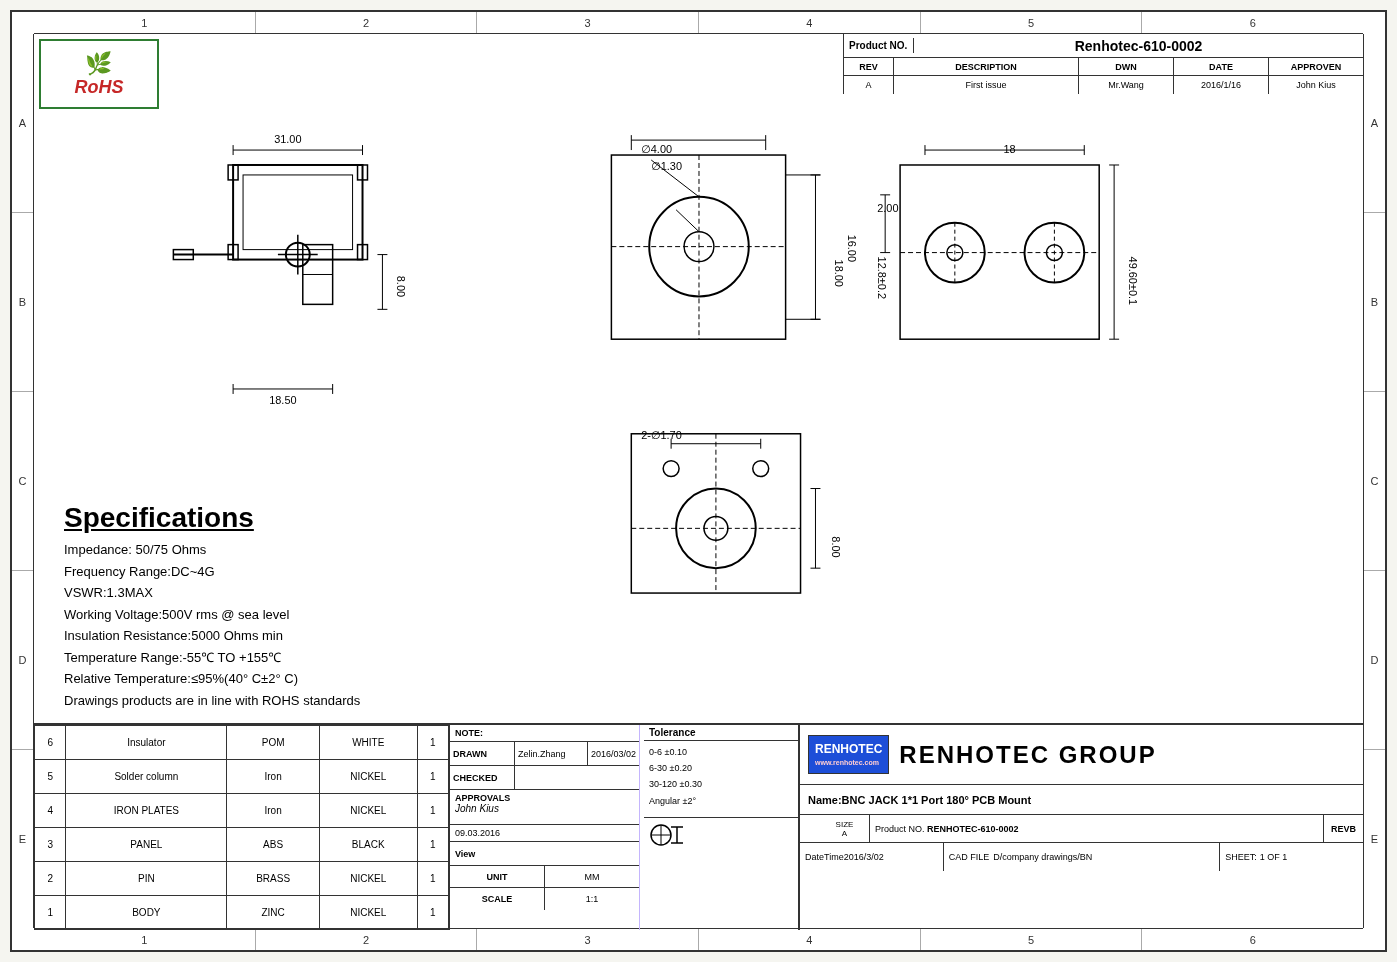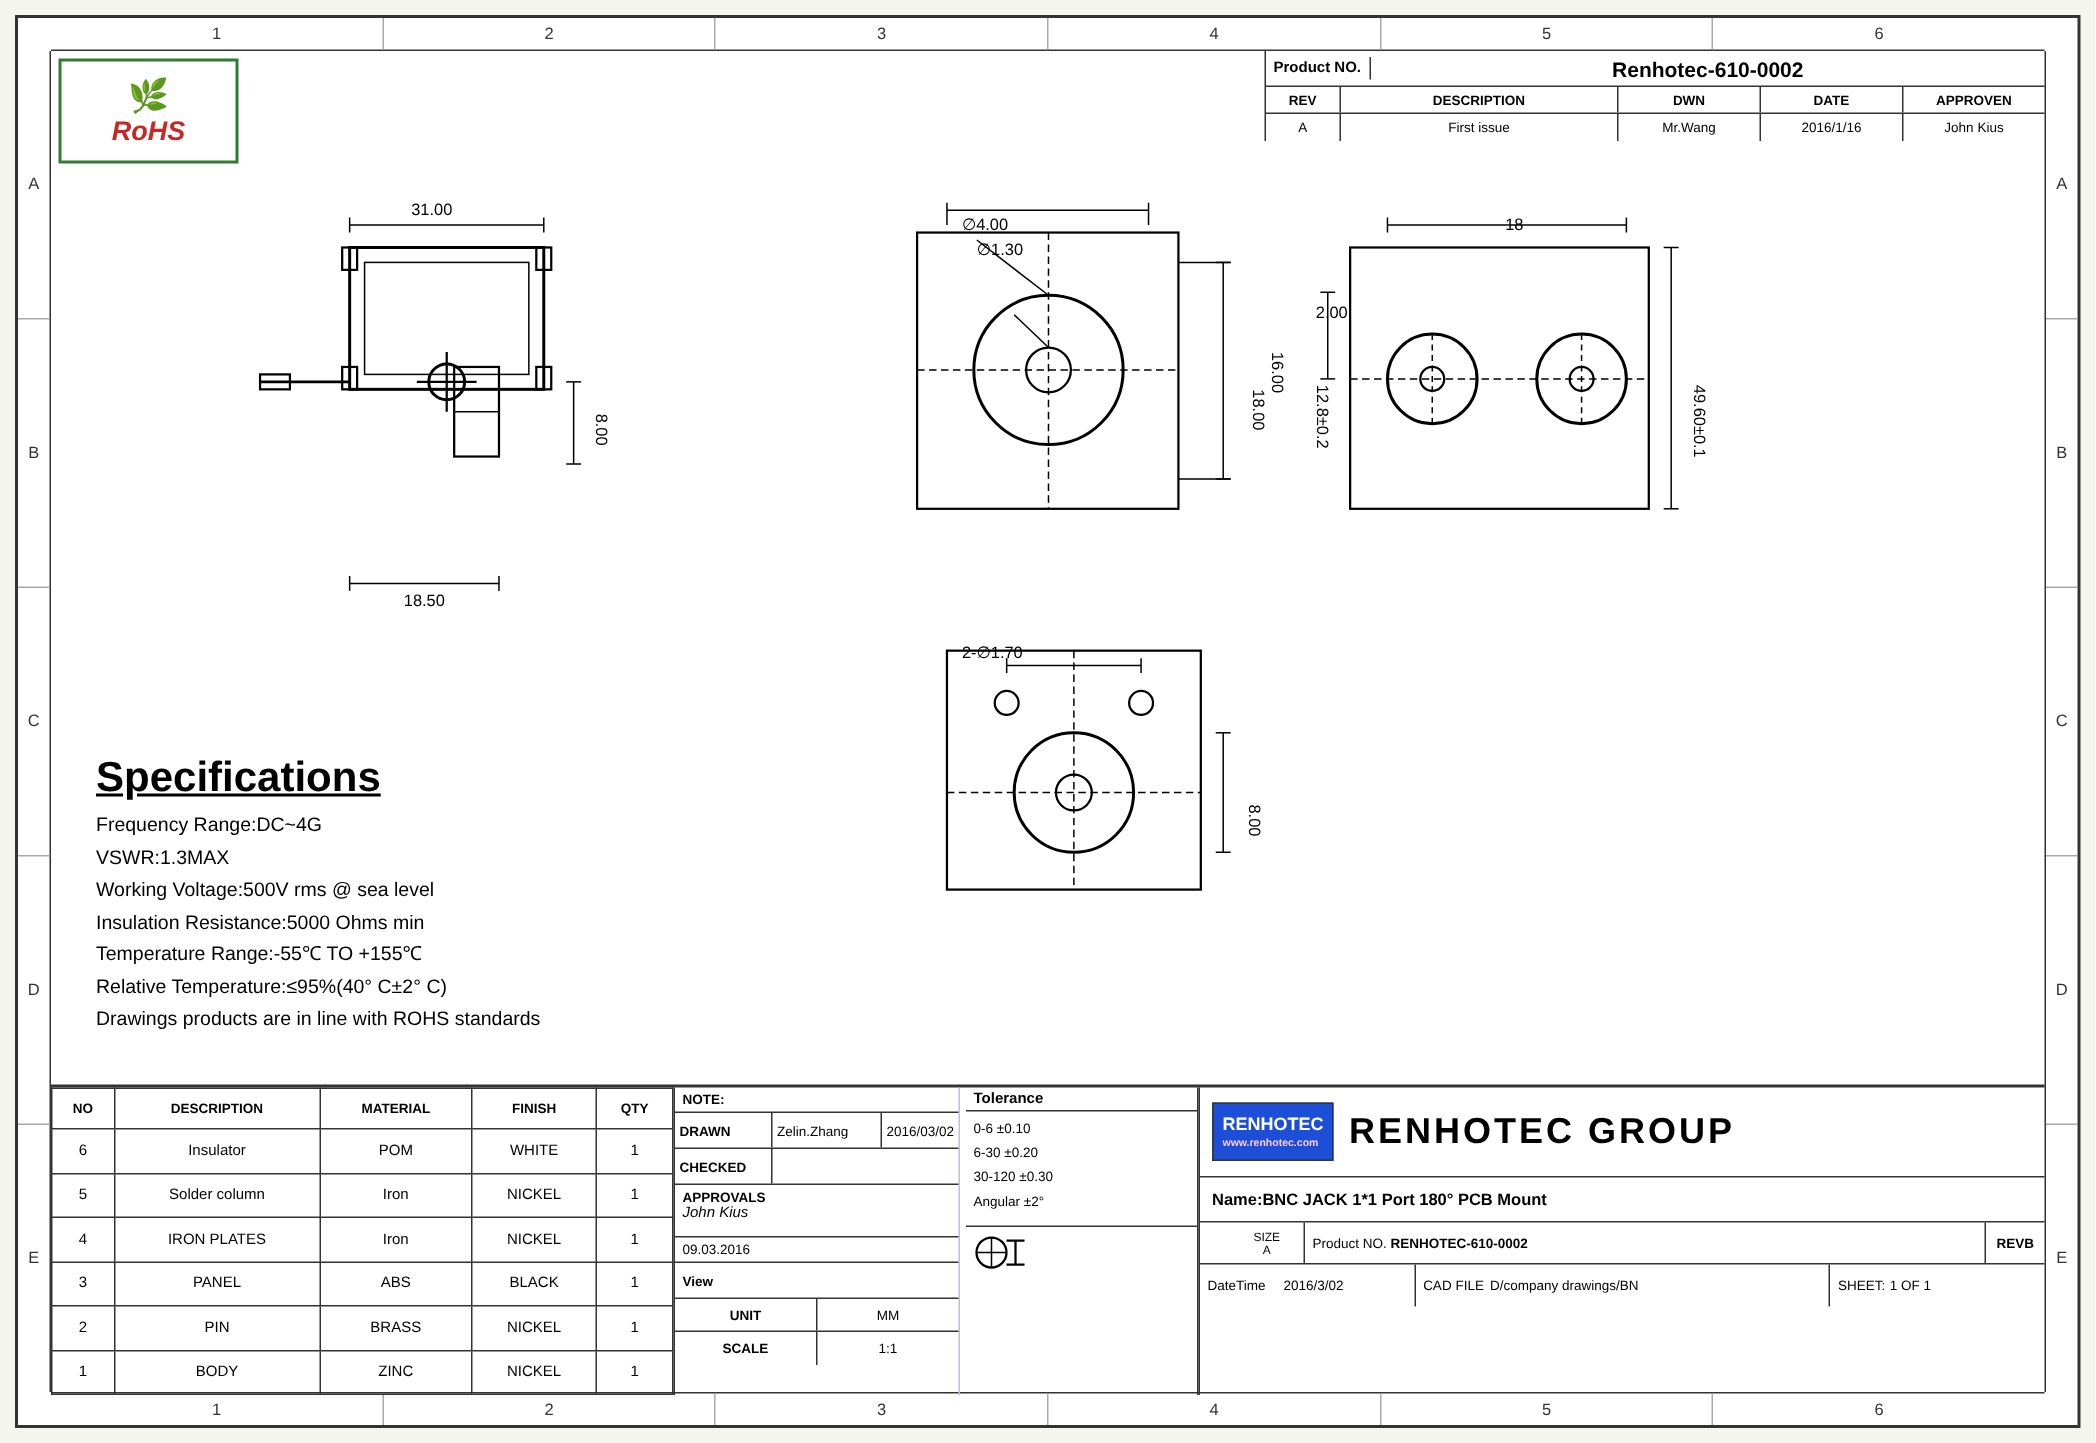--- a/index.html
+++ b/index.html
@@ -408,41 +408,35 @@
         <line x1="180" y1="55" x2="190" y2="55" stroke-width="1"></line>
         <line x1="180" y1="135" x2="190" y2="135" stroke-width="1"></line>
       </g>
 
       <text x="610" y="405" font-size="11" fill="#000" font-family="Arial">2-∅1.70</text>
       <text x="802" y="503" font-size="11" fill="#000" font-family="Arial" transform="rotate(90,802,503)">8.00</text>
     </svg>
 
     <div class="specs-section">
       <div class="specs-title">Specifications</div>
+      <div class="specs-line">Impedance: 50/75 Ohms</div>
       <div class="specs-line">Frequency Range:DC~4G</div>
       <div class="specs-line">VSWR:1.3MAX</div>
       <div class="specs-line">Working Voltage:500V rms @ sea level</div>
       <div class="specs-line">Insulation Resistance:5000 Ohms min</div>
       <div class="specs-line">Temperature Range:-55℃ TO +155℃</div>
       <div class="specs-line">Relative Temperature:≤95%(40° C±2° C)</div>
       <div class="specs-line">Drawings products are in line with ROHS standards</div>
     </div>
 
     <div style="position:absolute; bottom:0; left:0; right:0; height:205px; border-top:2px solid #333;">
 
       <div style="position:absolute; top:0; left:0; width:415px;">
         <table style="width:100%; height:205px;">
           <tbody>
-              <tr>
-            <td style="font-weight:bold; font-size:9px;">NO</td>
-            <td style="font-weight:bold; font-size:9px;">DESCRIPTION</td>
-            <td style="font-weight:bold; font-size:9px;">MATERIAL</td>
-            <td style="font-weight:bold; font-size:9px;">FINISH</td>
-            <td style="font-weight:bold; font-size:9px;">QTY</td>
-          </tr>
           <tr>
             <td>6</td>
             <td>Insulator</td>
             <td>POM</td>
             <td>WHITE</td>
             <td>1</td>
           </tr>
           <tr>
             <td>5</td>
             <td>Solder column</td>
@@ -557,21 +551,21 @@
             <span>Product NO.</span>&nbsp;
             <span style="font-weight:bold;">RENHOTEC-610-0002</span>
           </div>
           <div style="width:40px; border-left:1px solid #333; display:flex; align-items:center; justify-content:center; font-size:9px; font-weight:bold;">
             <div>REV</div>
             <div>B</div>
           </div>
         </div>
 
         <div style="display:flex; height:28px;">
-          <div style="flex:1; border-right:1px solid #333; padding:2px 5px; font-size:9px; display:flex; align-items:center; gap:12px;">
+          <div style="flex:1; border-right:1px solid #333; padding:2px 5px; font-size:9px; display:flex; align-items:center; gap:0;">
             <span>DateTime</span>
             <span>2016/3/02</span>
           </div>
           <div style="flex:2; border-right:1px solid #333; padding:2px 5px; font-size:9px; display:flex; align-items:center; gap:4px;">
             <span>CAD FILE</span>
             <span>D/company drawings/BN</span>
           </div>
           <div style="flex:1; padding:2px 5px; font-size:9px; display:flex; align-items:center; gap:3px;">
             <span>SHEET:</span>
             <span>1 OF 1</span>

